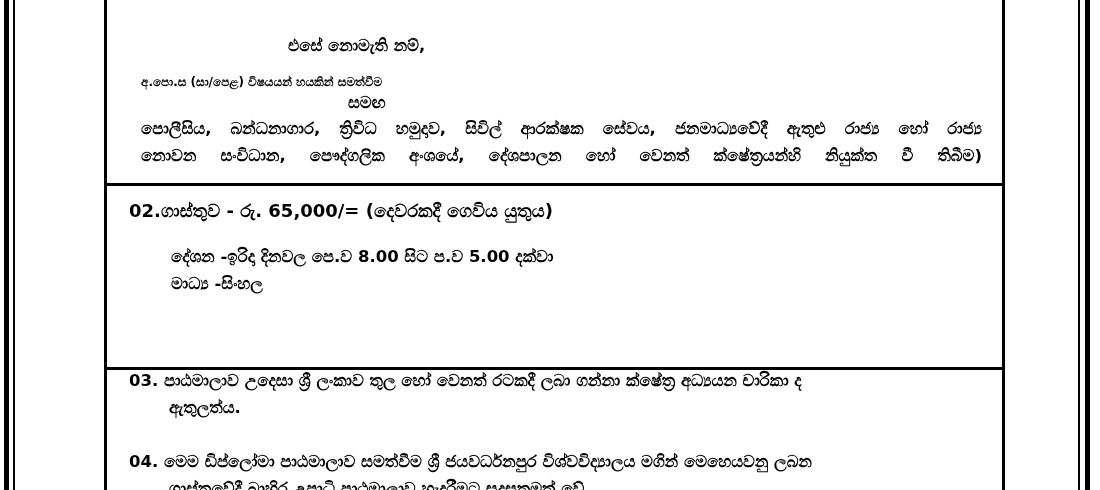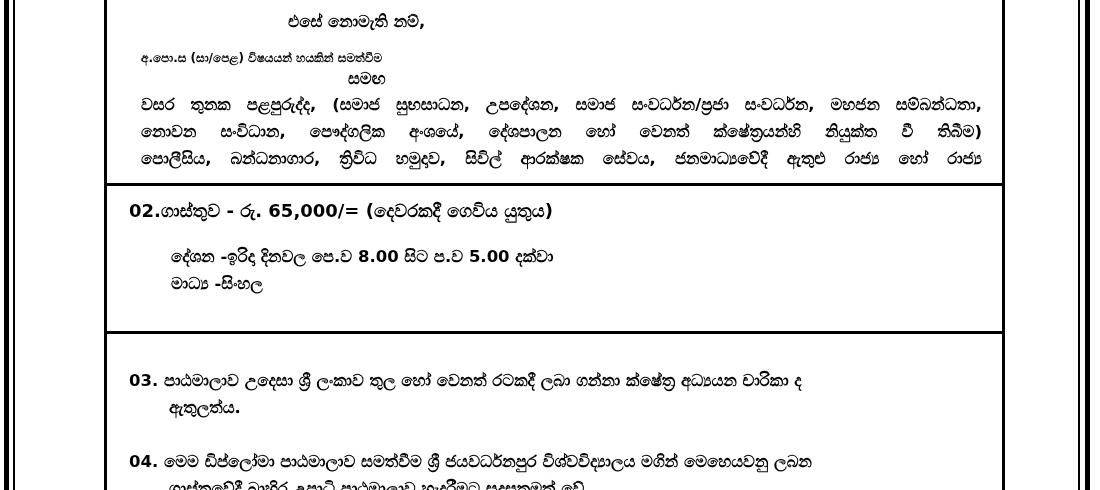--- a/index.html
+++ b/index.html
@@ -68,20 +68,21 @@
   }
   .sec1-inner {
     padding: 10px 16px 0 16px;
   }
   .line-center-ish {
     text-align: left;
     padding-left: 165px;
     font-size: 16.5px;
     line-height: 1.5;
     font-weight: bold;
+    margin-top: 24px;
   }
   .line-indent {
     padding-left: 18px;
     font-size: 12px;
     line-height: 1.55;
     font-weight: bold;
   }
   .line-samaga {
     padding-left: 225px;
     font-size: 16.5px;
@@ -97,21 +98,21 @@
     padding-left: 18px;
     padding-right: 4px;
   }
 
   
   .sec2 {
     position: absolute;
     left: 104px;
     top: 186px;
     width: 901px;
-    height: 148px;
+    height: 184px;
     border-left: 3px solid #000;
     border-right: 3px solid #000;
     border-bottom: 3px solid #000;
     box-sizing: border-box;
   }
   .sec2-title {
     font-size: 18px;
     font-weight: bold;
     padding: 14px 0 0 22px;
   }
@@ -160,23 +161,22 @@
   <div class="border-right2"></div>
   <div class="border-right"></div>
 
   <div class="sec1">
     <div class="sec1-inner">
       <div class="line-center-ish">එසේ නොමැති නම්,</div>
       <div style="height:14px"></div>
       <div class="line-indent">අ.පො.ස (සා/පෙළ) විෂයයන් හයකින් සමත්වීම</div>
       <div class="line-samaga">සමඟ</div>
       <div class="para-just">
-        <div class="nowrap-row">වසර තුනක පළපුරුද්ද, (සමාජ සුභසාධන, උපදේශන, සමාජ සංවර්ධන/ප්‍රජා සංවර්ධන, මහජන සම්බන්ධතා,</div>
+        <div class="nowrap-row">පොලීසිය, බන්ධනාගාර, ත්‍රිවිධ හමුදාව, සිවිල් ආරක්ෂක සේවය, ජනමාධ්‍යවේදී ඇතුළු රාජ්‍ය හෝ රාජ්‍ය</div>
         <div class="nowrap-row">නොවන සංවිධාන, පෞද්ගලික අංශයේ, දේශපාලන හෝ වෙනත් ක්ෂේත්‍රයන්හි නියුක්ත වී තිබීම)</div>
-        <div class="nowrap-row">පොලීසිය, බන්ධනාගාර, ත්‍රිවිධ හමුදාව, සිවිල් ආරක්ෂක සේවය, ජනමාධ්‍යවේදී ඇතුළු රාජ්‍ය හෝ රාජ්‍ය</div>
       </div>
     </div>
   </div>
 
   <div class="sec2">
     <div class="sec2-title">02.ගාස්තුව -  රු. 65,000/= (දෙවරකදී ගෙවිය යුතුය)</div>
     <div class="sec2-list">
       <div>දේශන -ඉරිදා දිනවල පෙ.ව 8.00 සිට ප.ව 5.00 දක්වා</div>
       <div>මාධ්‍ය  -සිංහල</div>
     </div>

